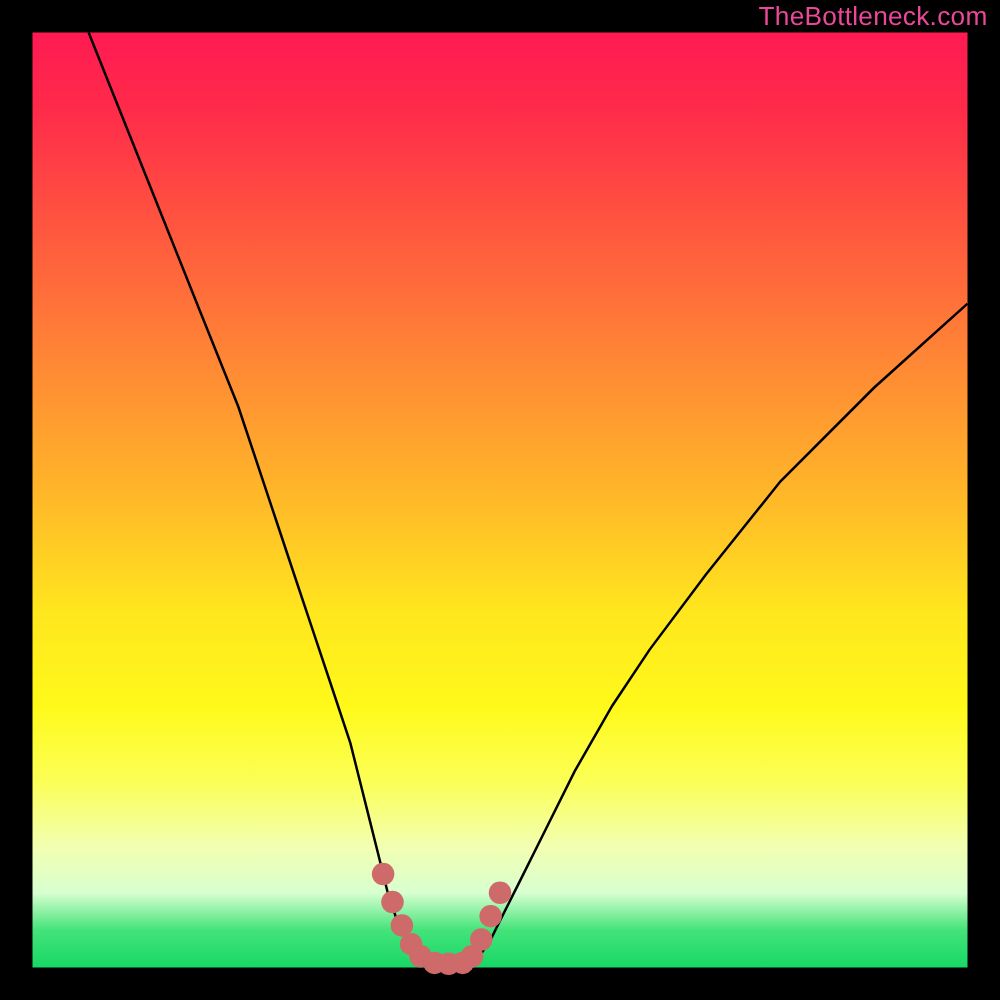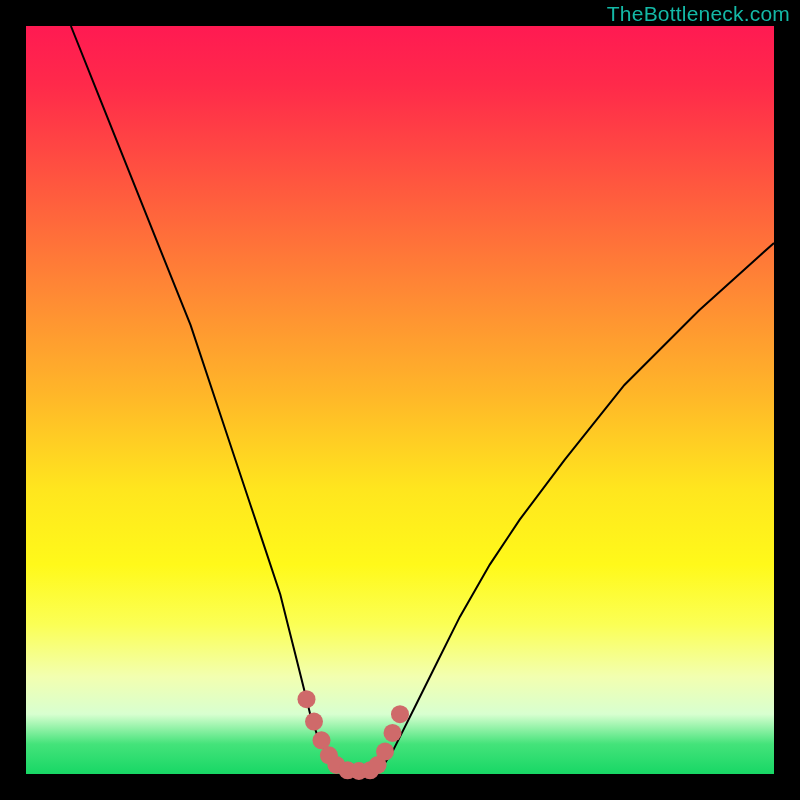--- a/index.html
+++ b/index.html
@@ -38,21 +38,21 @@
       #f2ffb0 87%,
       #d8ffd0 92%,
       #44e37a 96%,
       #17d765 100%
     );
   }
   .watermark {
     position: absolute;
     top: 2px;
     right: 10px;
-    color: #14b8a6;
+    color: #ec4899;
     font-size: 21px;
     font-weight: 500;
     letter-spacing: 0.2px;
     user-select: none;
   }
   svg.curve-layer {
     position: absolute;
     left: 0;
     top: 0;
     width: 748px;

